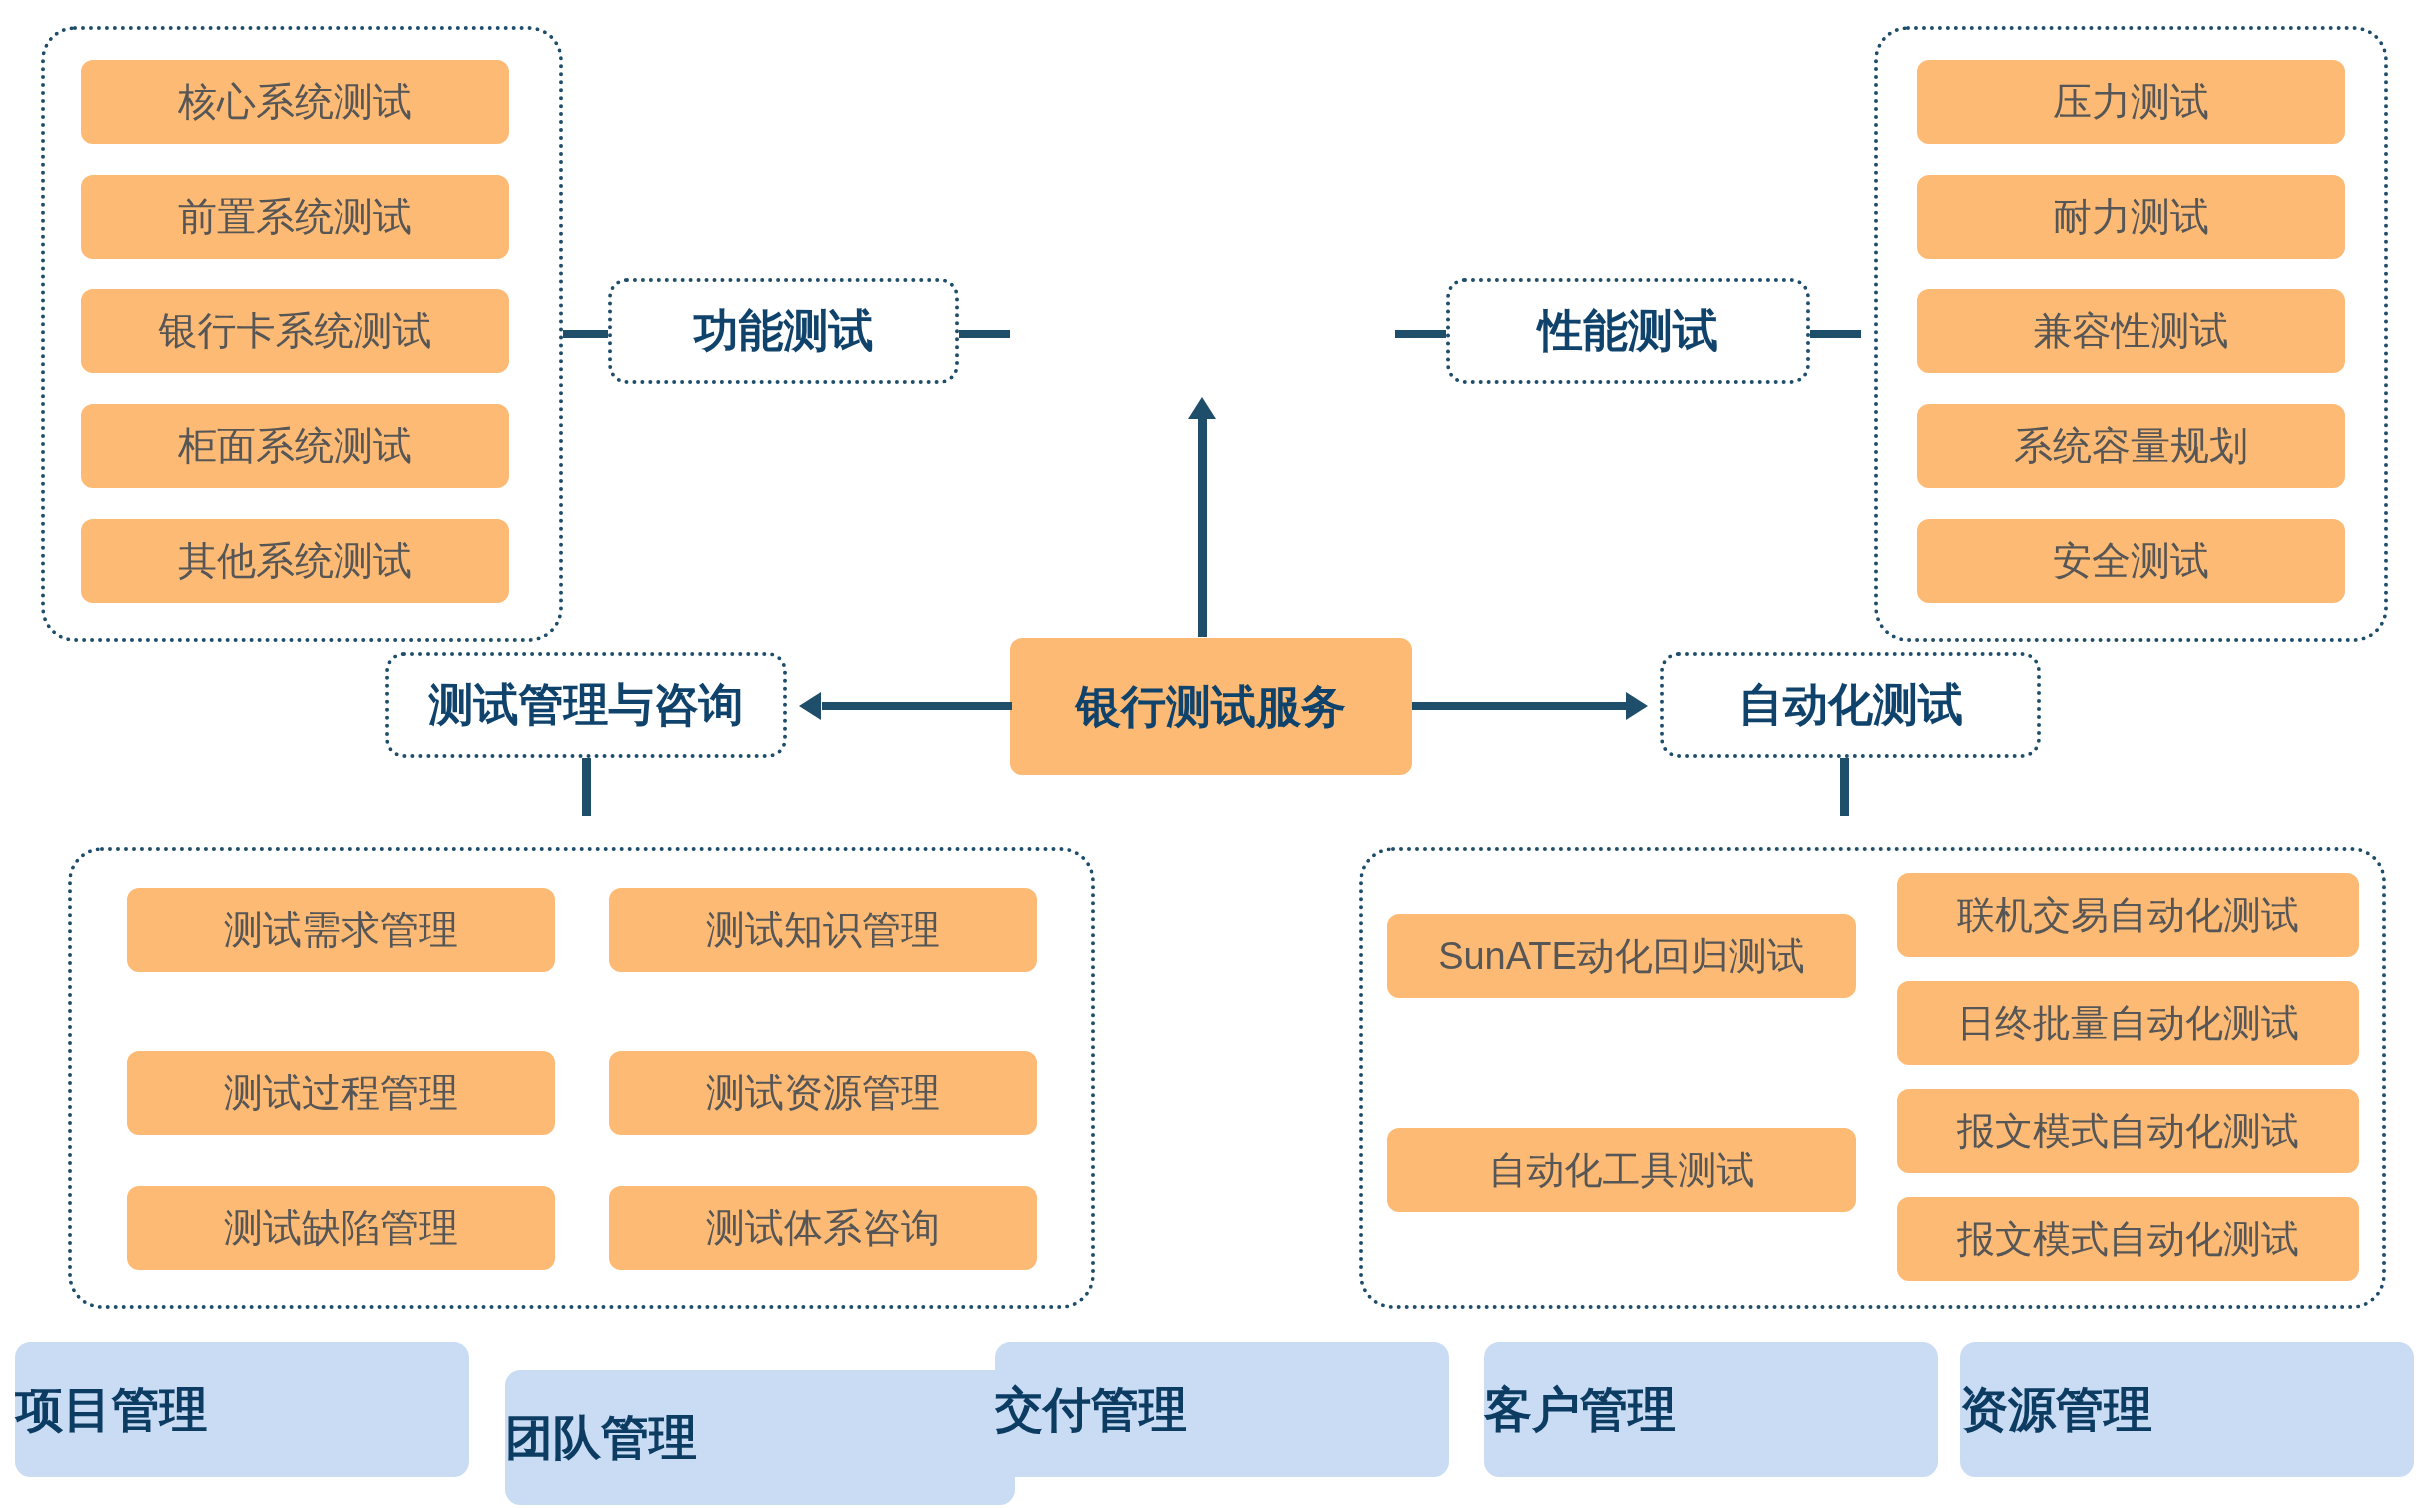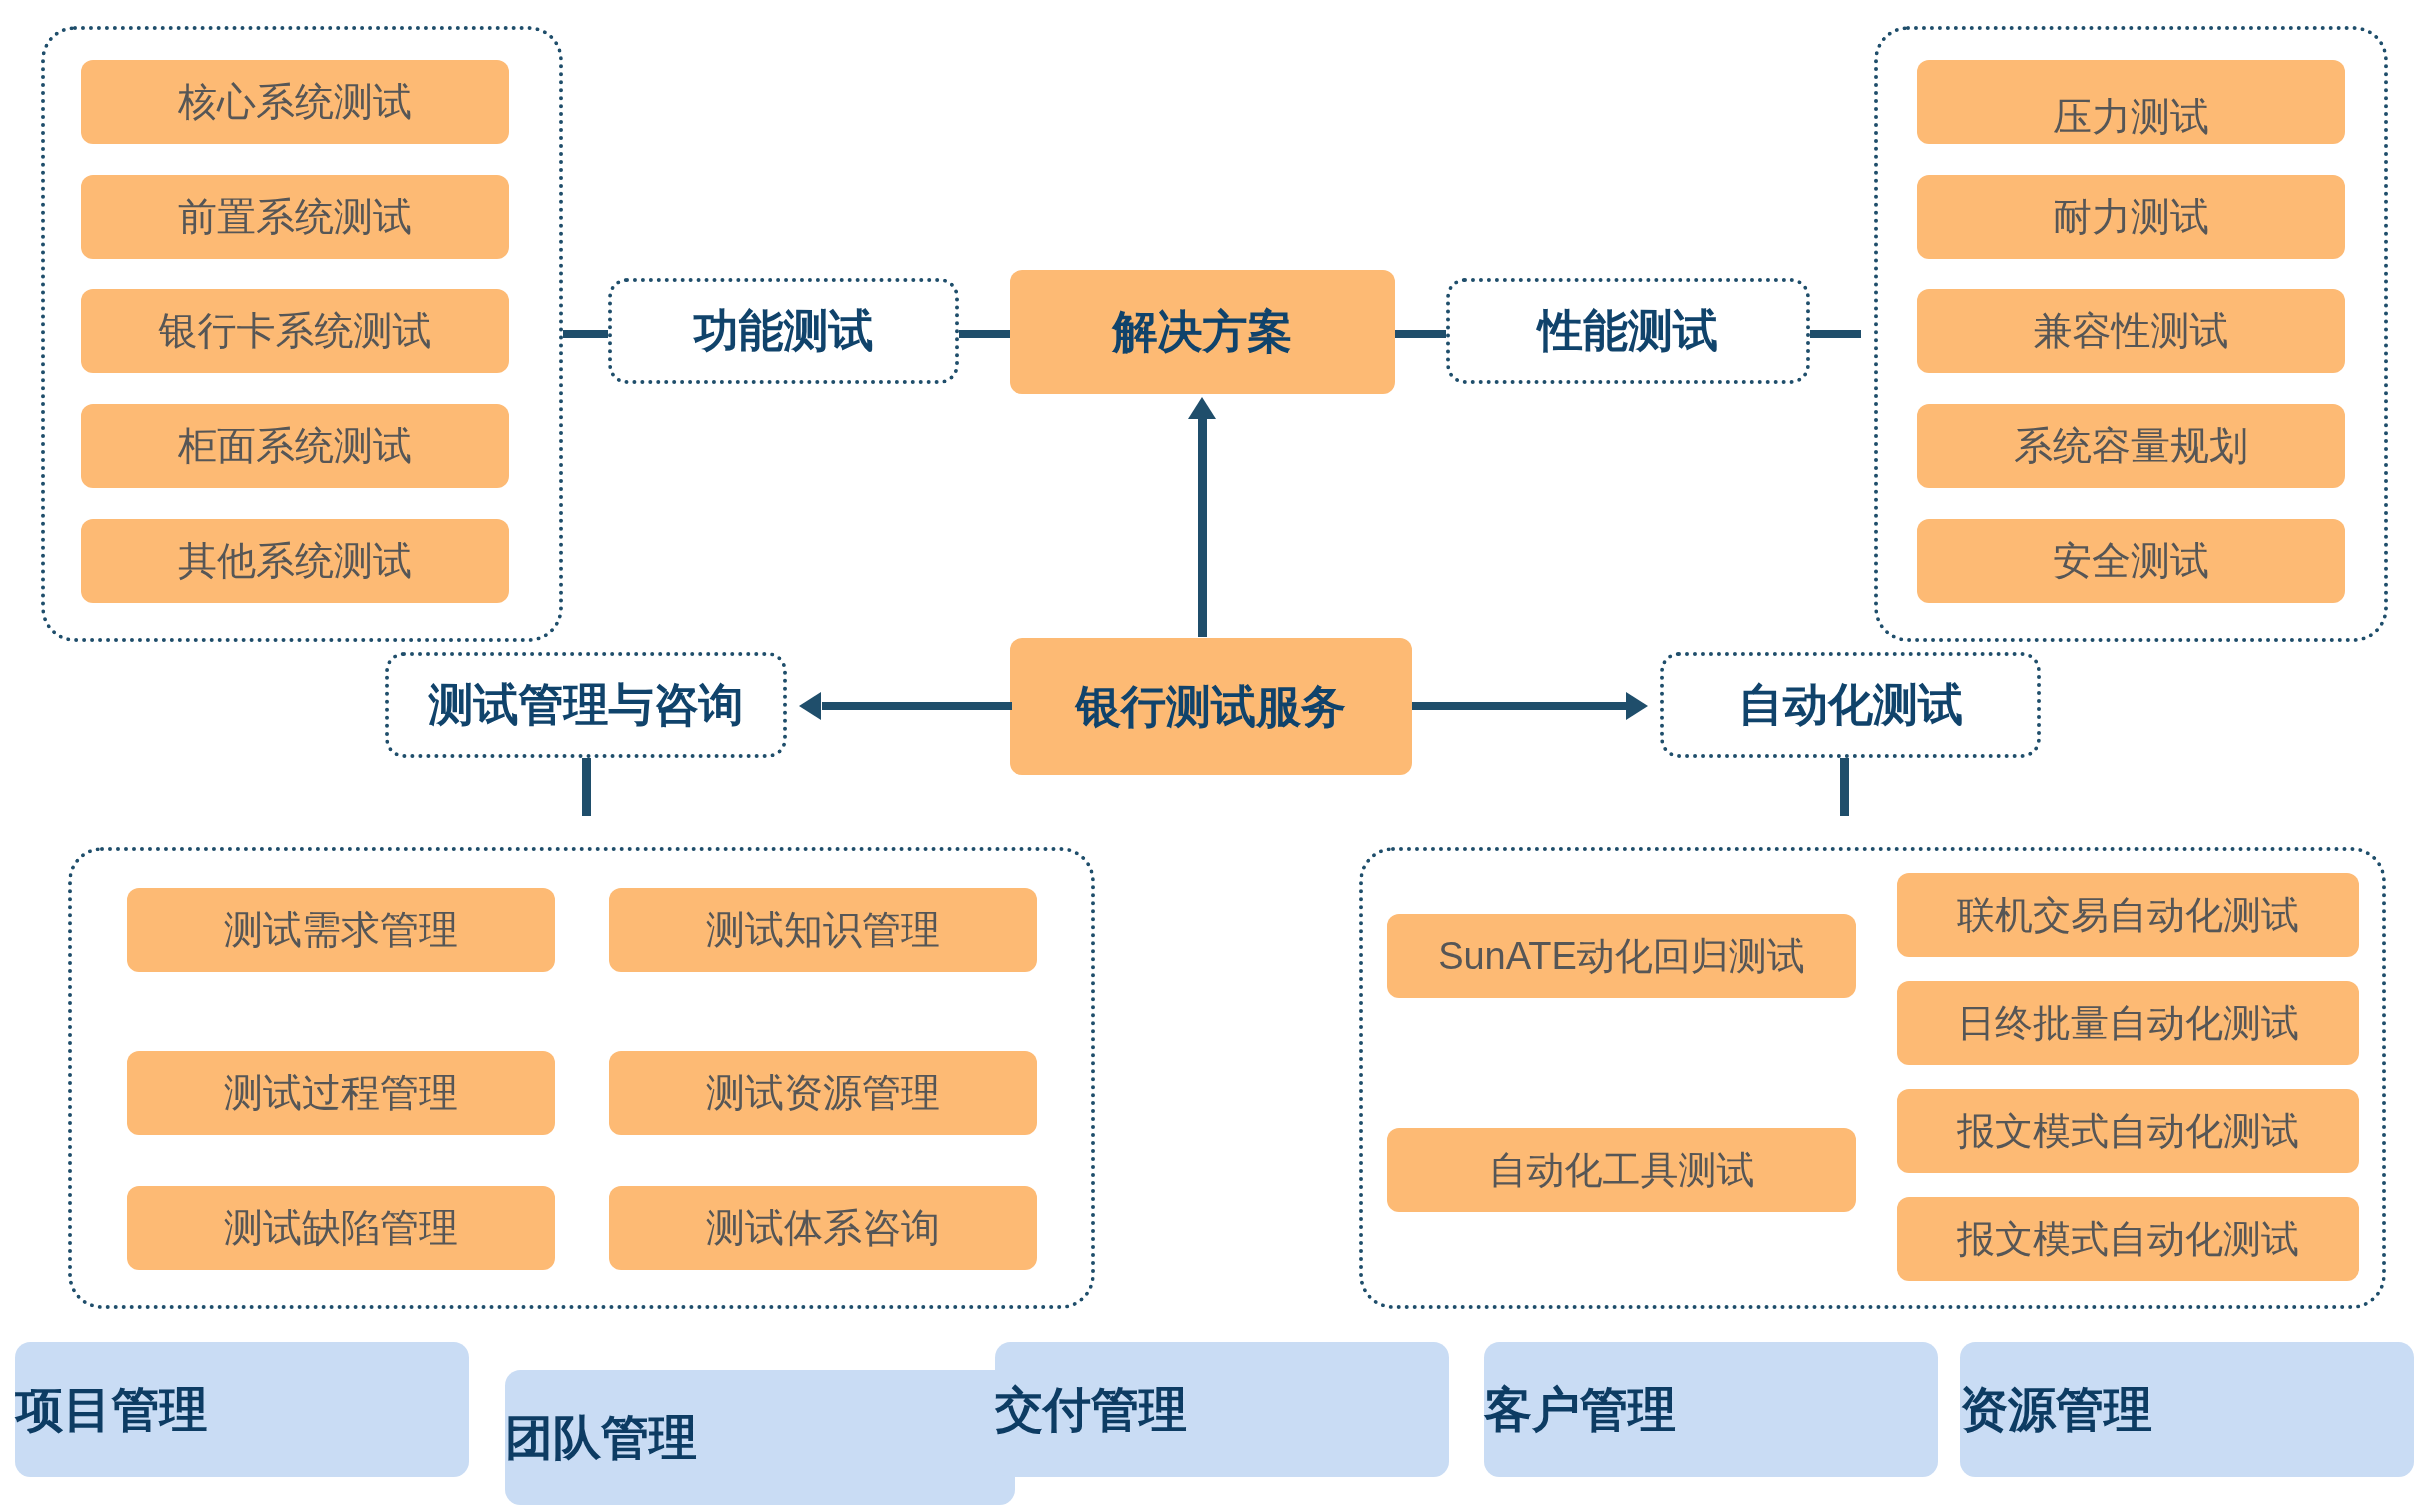--- a/index.html
+++ b/index.html
@@ -127,35 +127,32 @@
   </div>
 
   <div class="conn-h" style="left:563px; top:330px; width:45px;"></div>
 
   <div class="dotted-node sz-func" style="left:608px; top:278px; width:351px; height:106px;">
     <span>功能测试</span>
   </div>
 
   <div class="conn-h" style="left:959px; top:330px; width:51px;"></div>
 
-  <div class="fill-node accent sz-hub" style="left:1010px; top:270px; width:385px; height:124px;">
-    <span>解决方案</span>
-  </div>
 
   <div class="conn-h" style="left:1395px; top:330px; width:51px;"></div>
 
   <div class="dotted-node sz-func" style="left:1446px; top:278px; width:364px; height:106px;">
     <span>性能测试</span>
   </div>
 
   <div class="conn-h" style="left:1810px; top:330px; width:51px;"></div>
 
   <div class="dotted-group" style="left:1874px; top:26px; width:514px; height:616px;"></div>
 
-  <div class="fill-node sz-item" style="left:1917px; top:60px; width:428px; height:84px;align-items:flex-end;">
+  <div class="fill-node sz-item" style="left:1917px; top:60px; width:428px; height:84px;">
     <span>压力测试</span>
   </div>
   <div class="fill-node sz-item" style="left:1917px; top:175px; width:428px; height:84px;">
     <span>耐力测试</span>
   </div>
   <div class="fill-node sz-item" style="left:1917px; top:289px; width:428px; height:84px;">
     <span>兼容性测试</span>
   </div>
   <div class="fill-node sz-item" style="left:1917px; top:404px; width:428px; height:84px;">
     <span>系统容量规划</span>

